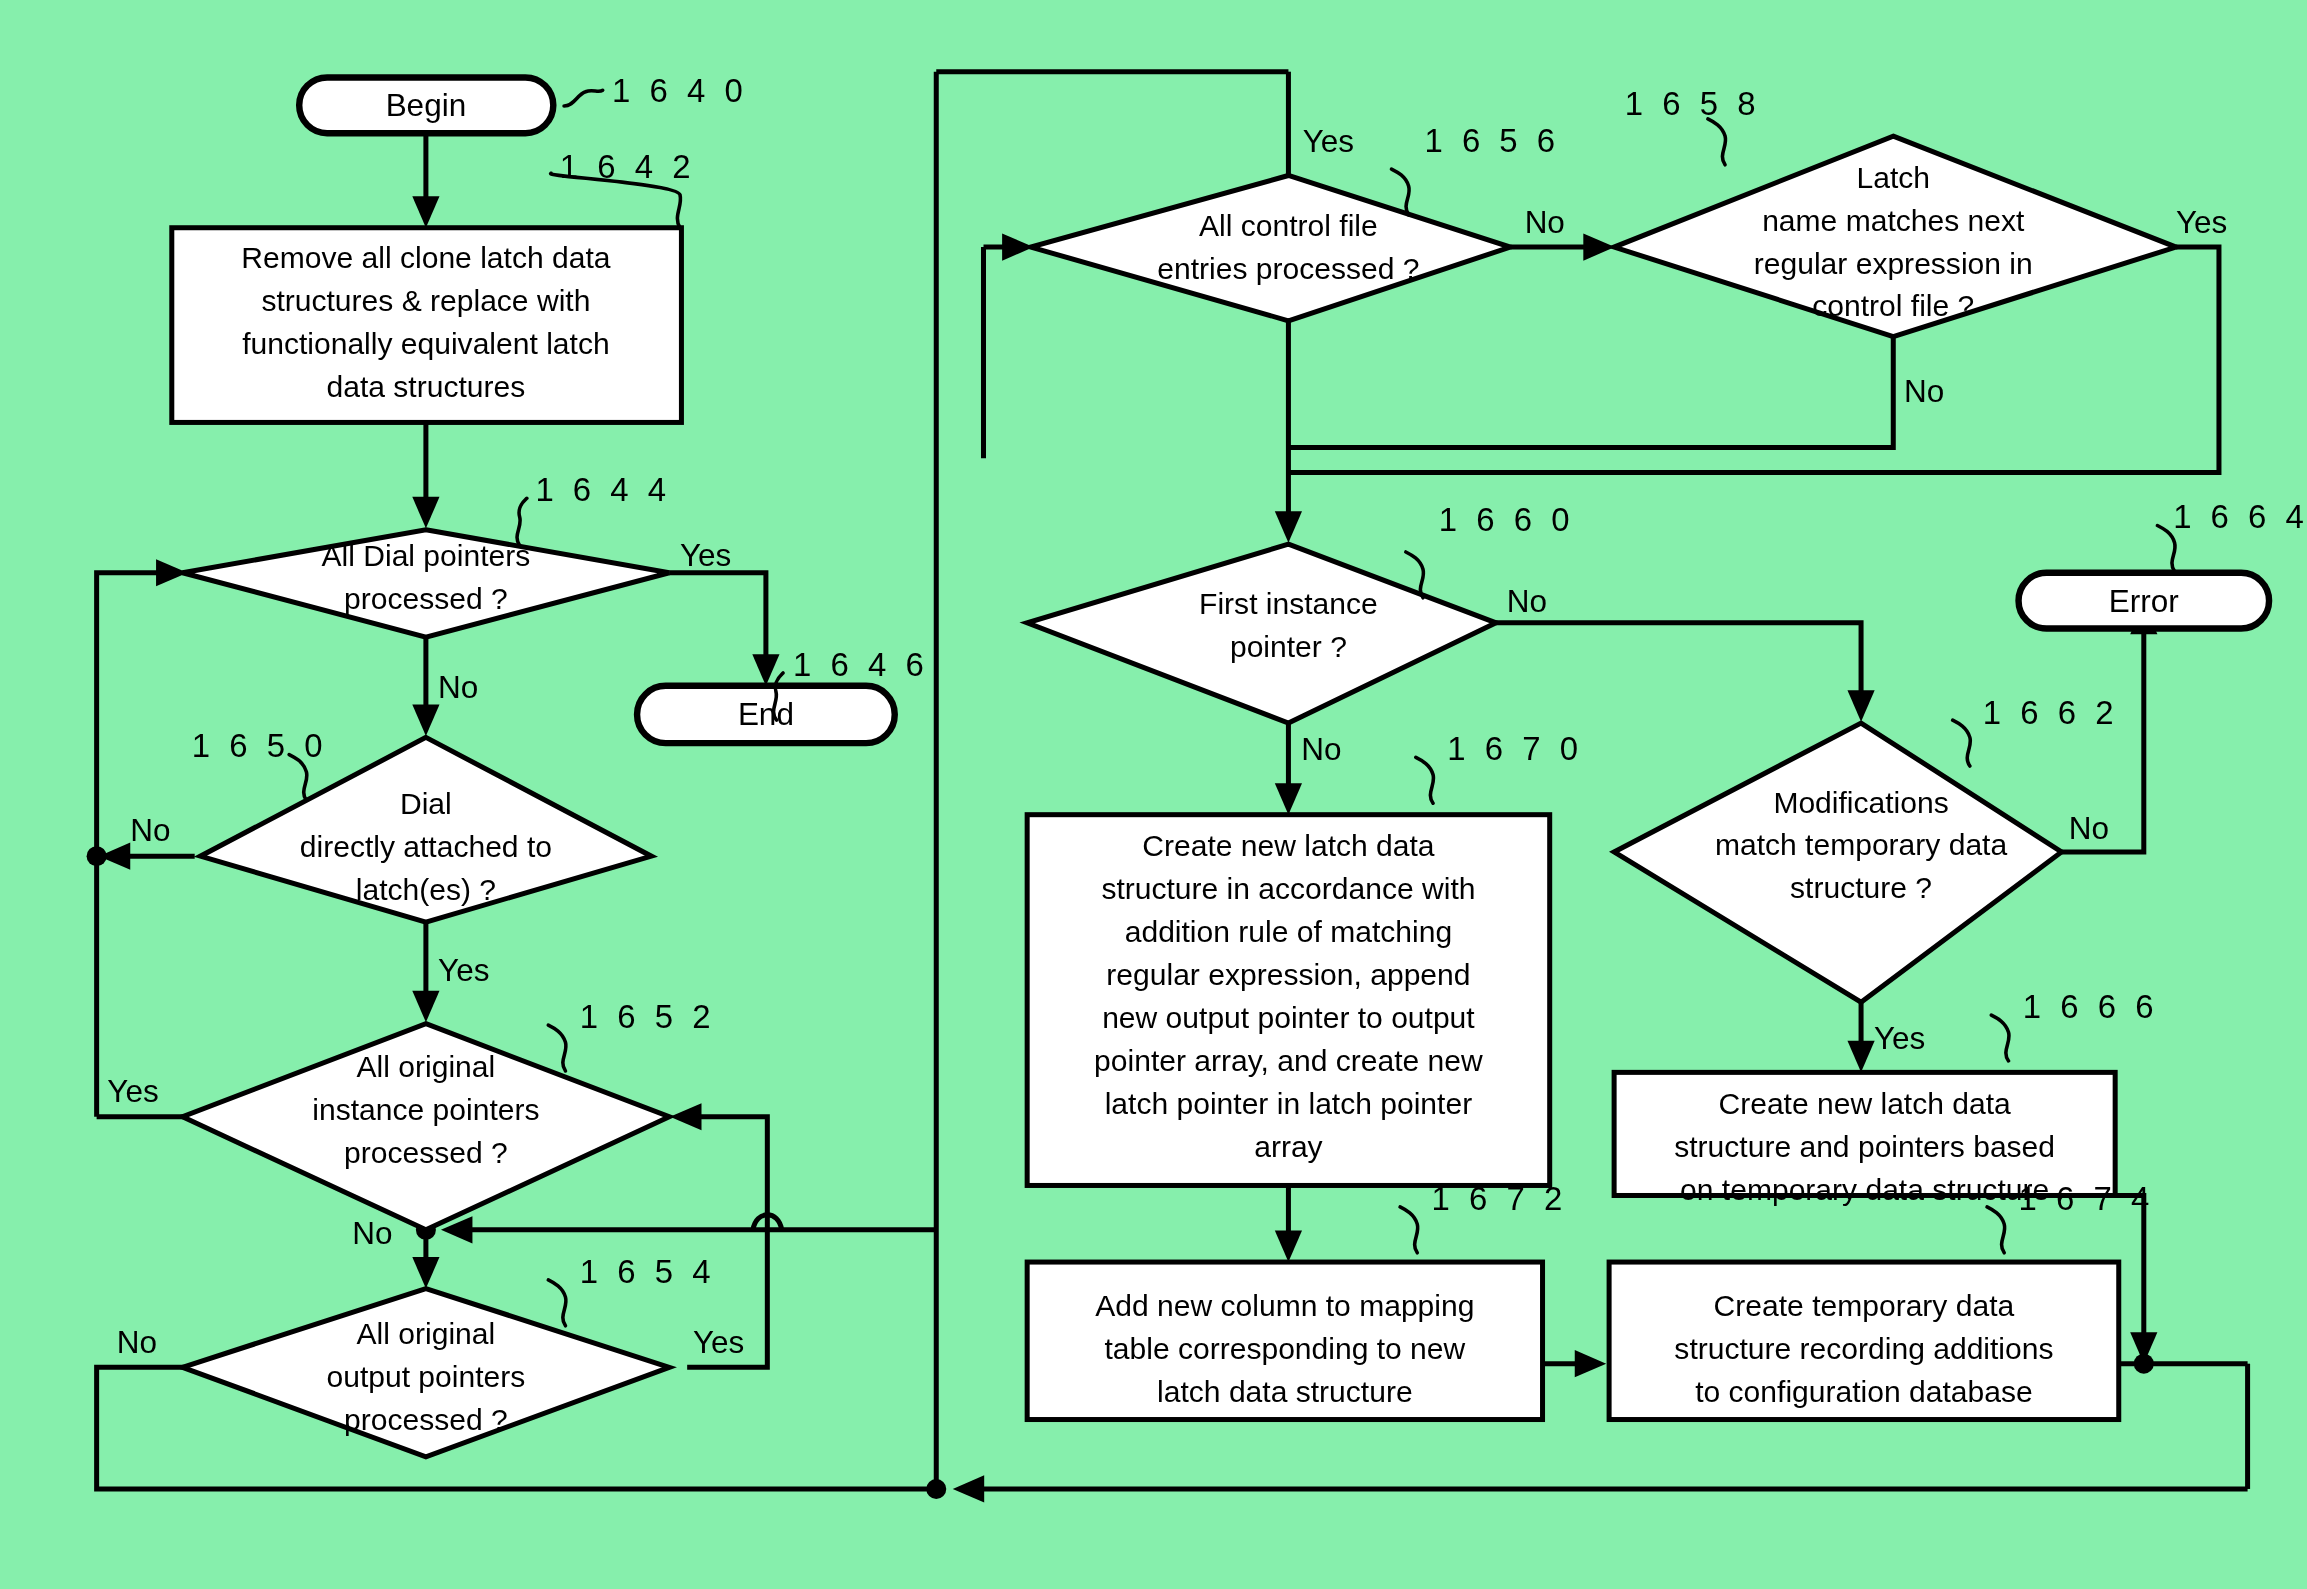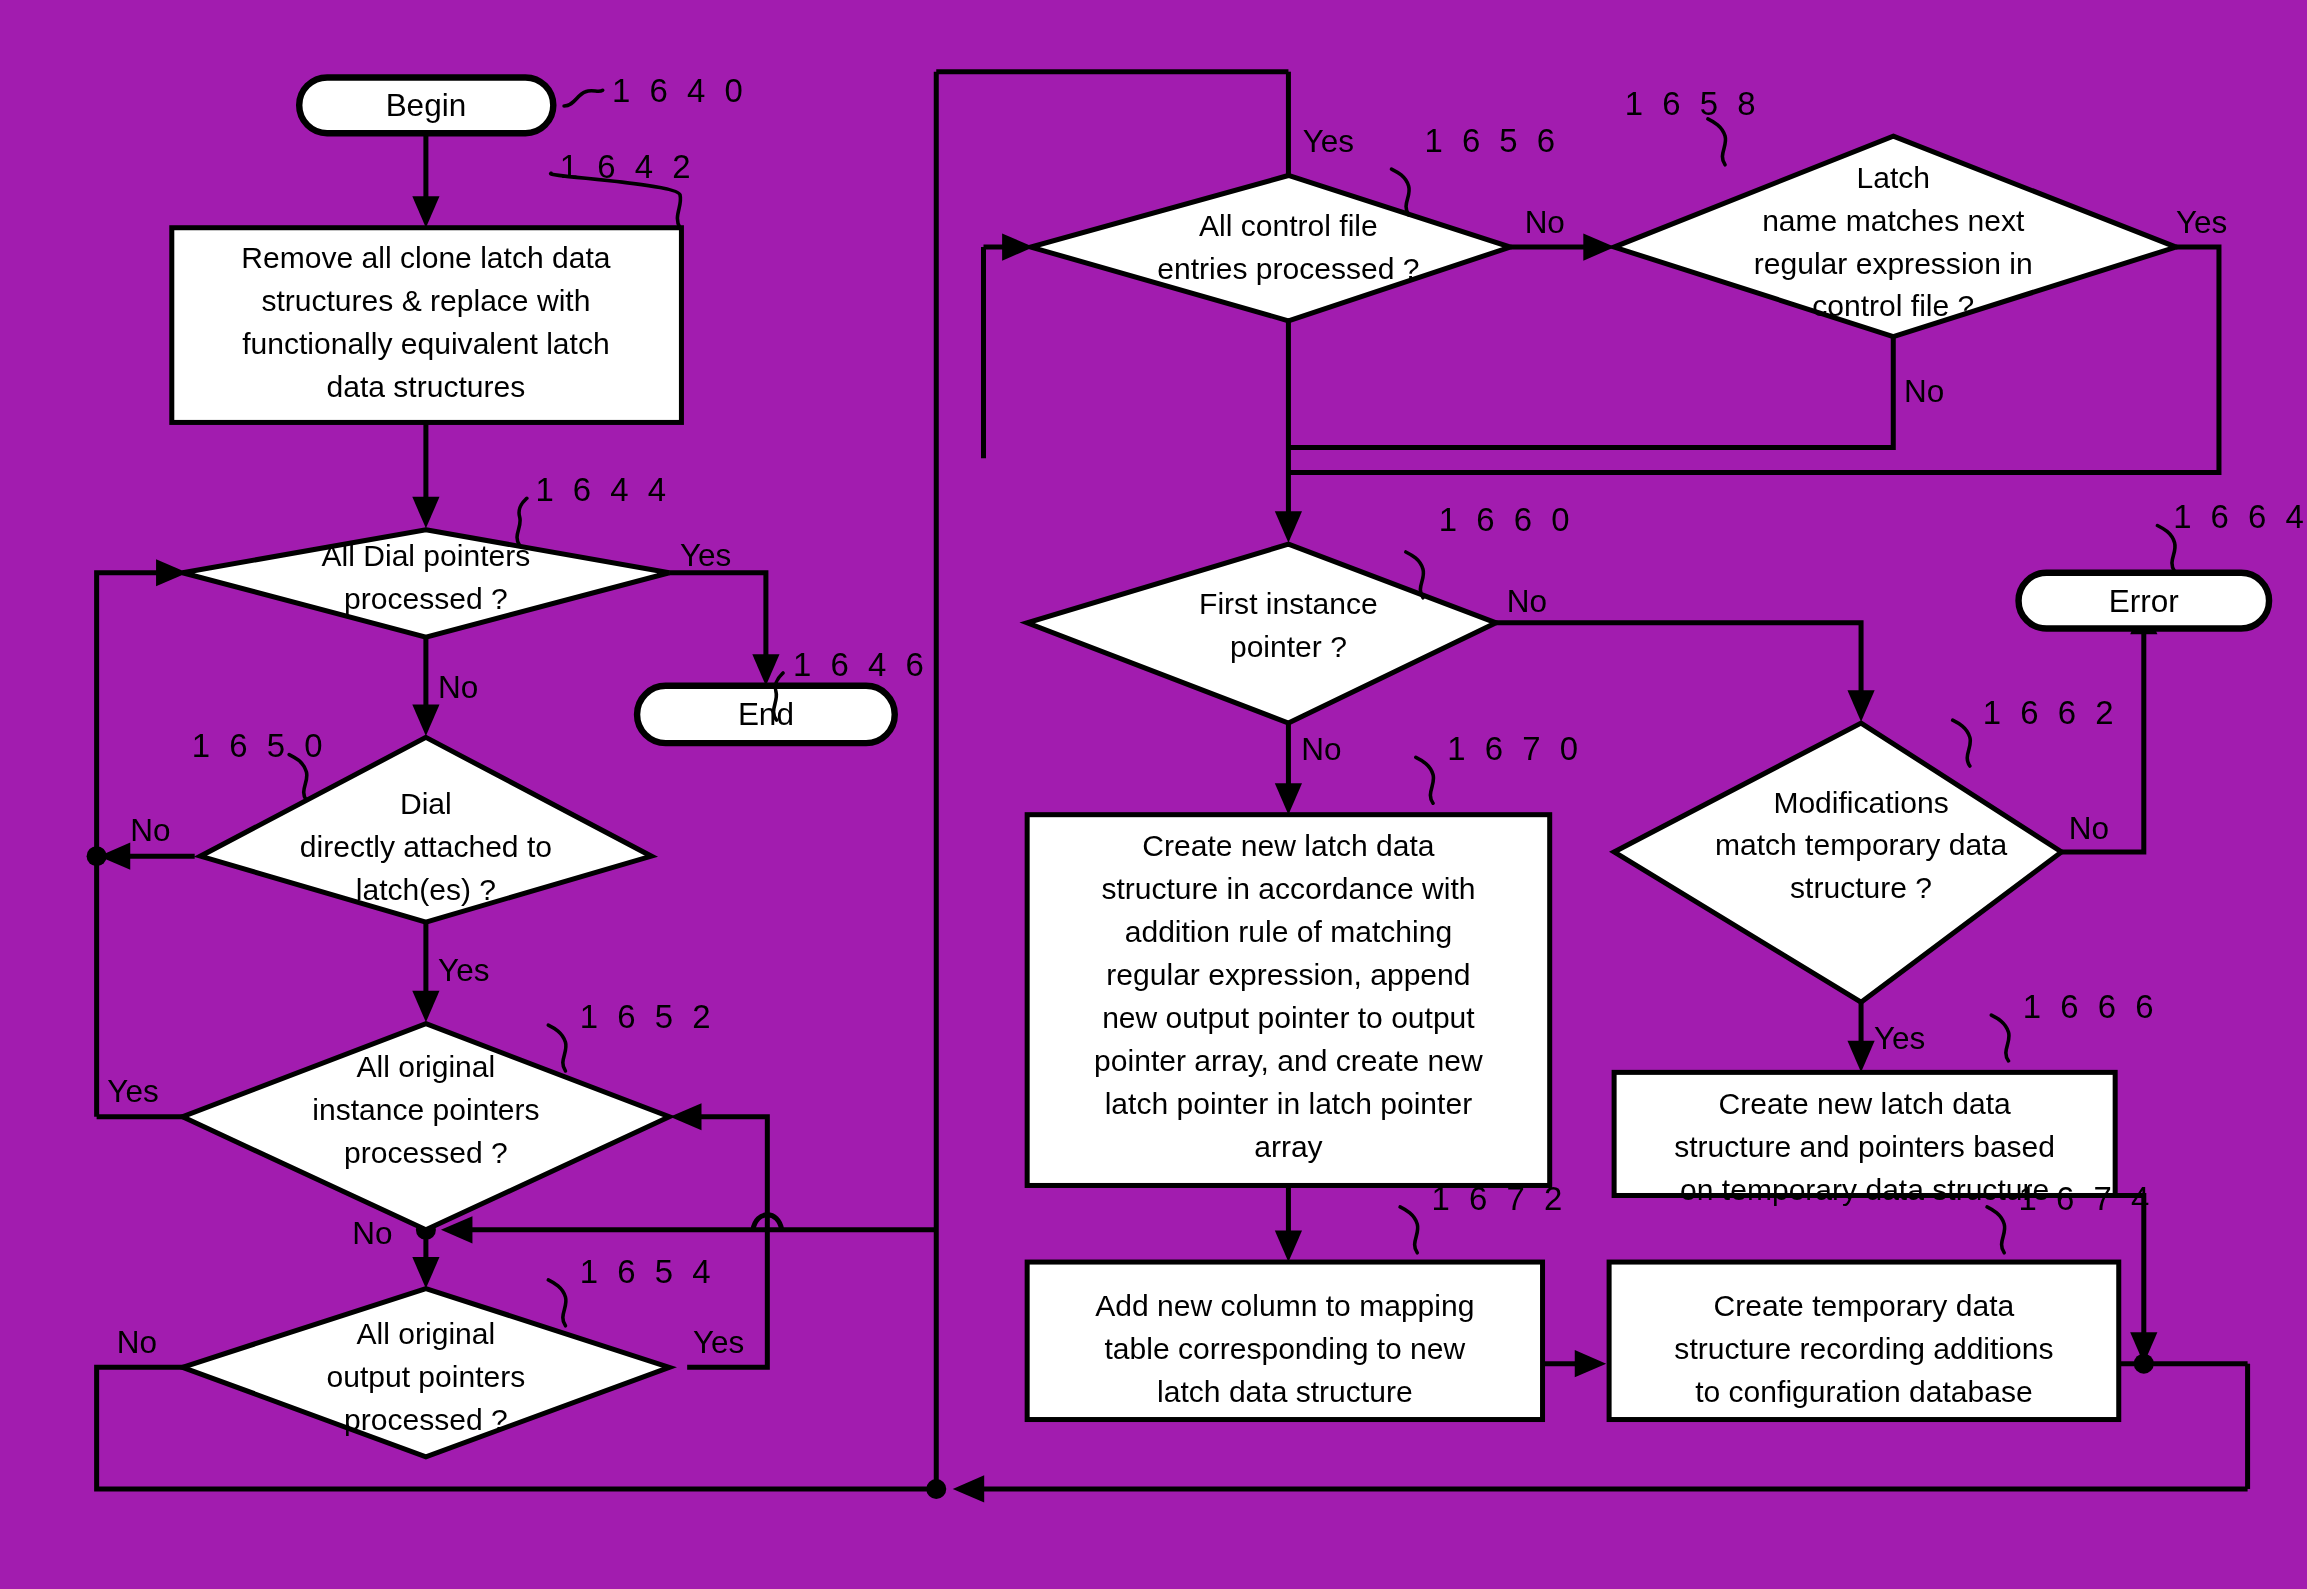--- a/index.html
+++ b/index.html
@@ -7,21 +7,21 @@
     padding: 0;
     background: #ffffff;
   }
   body {
     font-family: "Liberation Sans", sans-serif;
   }
   #figure-root {
     position: relative;
     width: 2307px;
     height: 1590px;
-    background: #a21caf;
+    background: #86efac;
     overflow: hidden;
   }
   svg.flow {
     position: absolute;
     left: 0;
     top: 0;
     width: 2307px;
     height: 1590px;
     display: block;
   }

